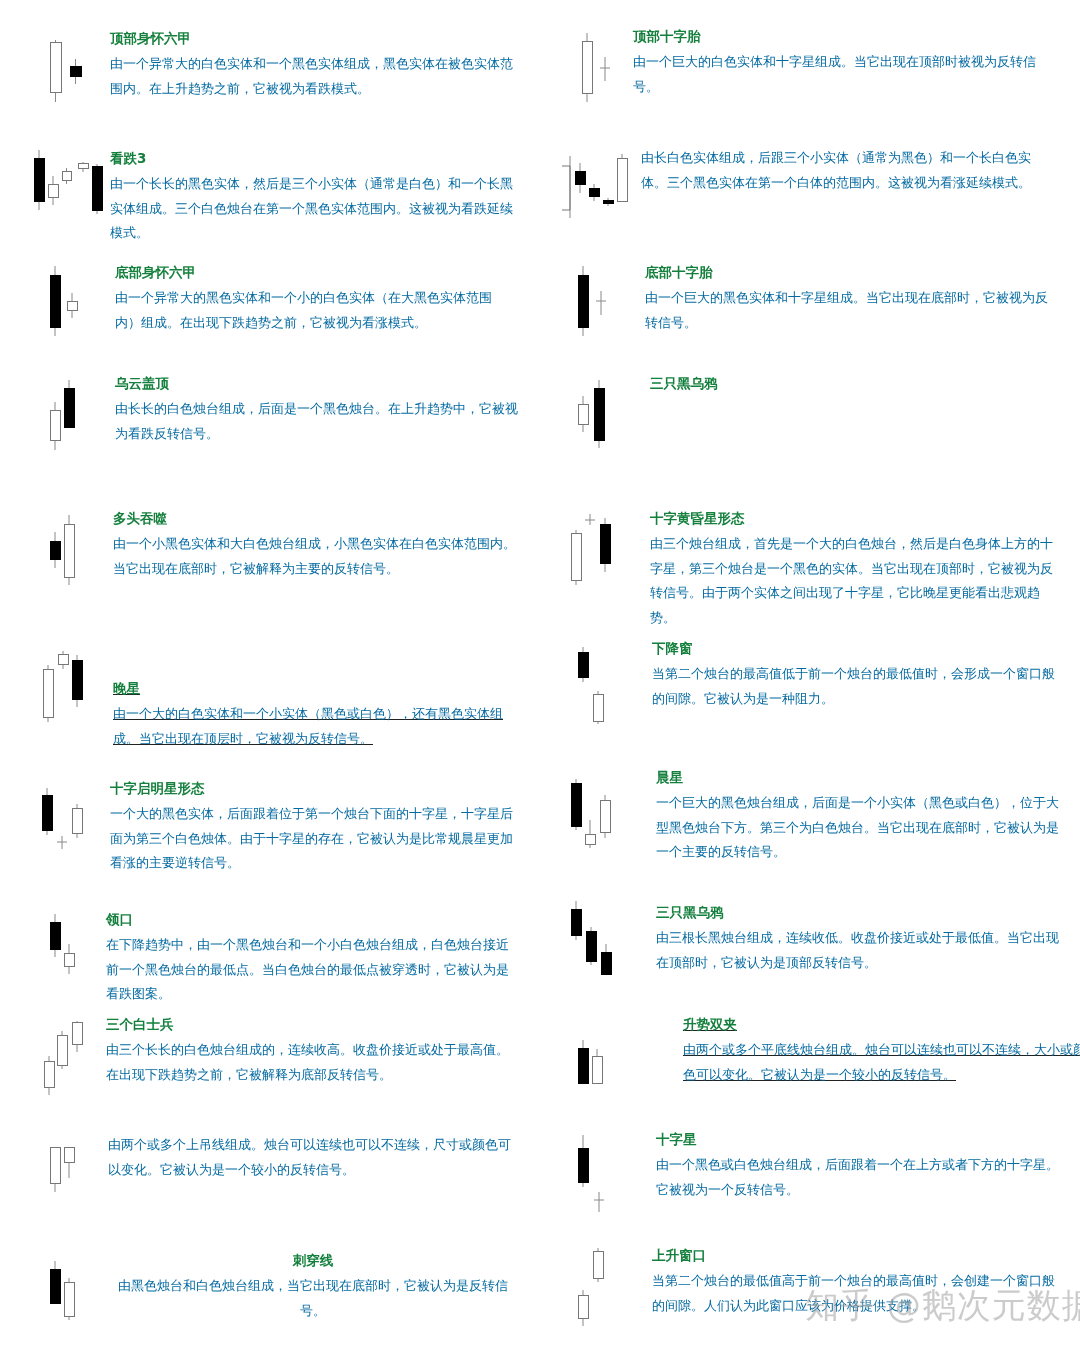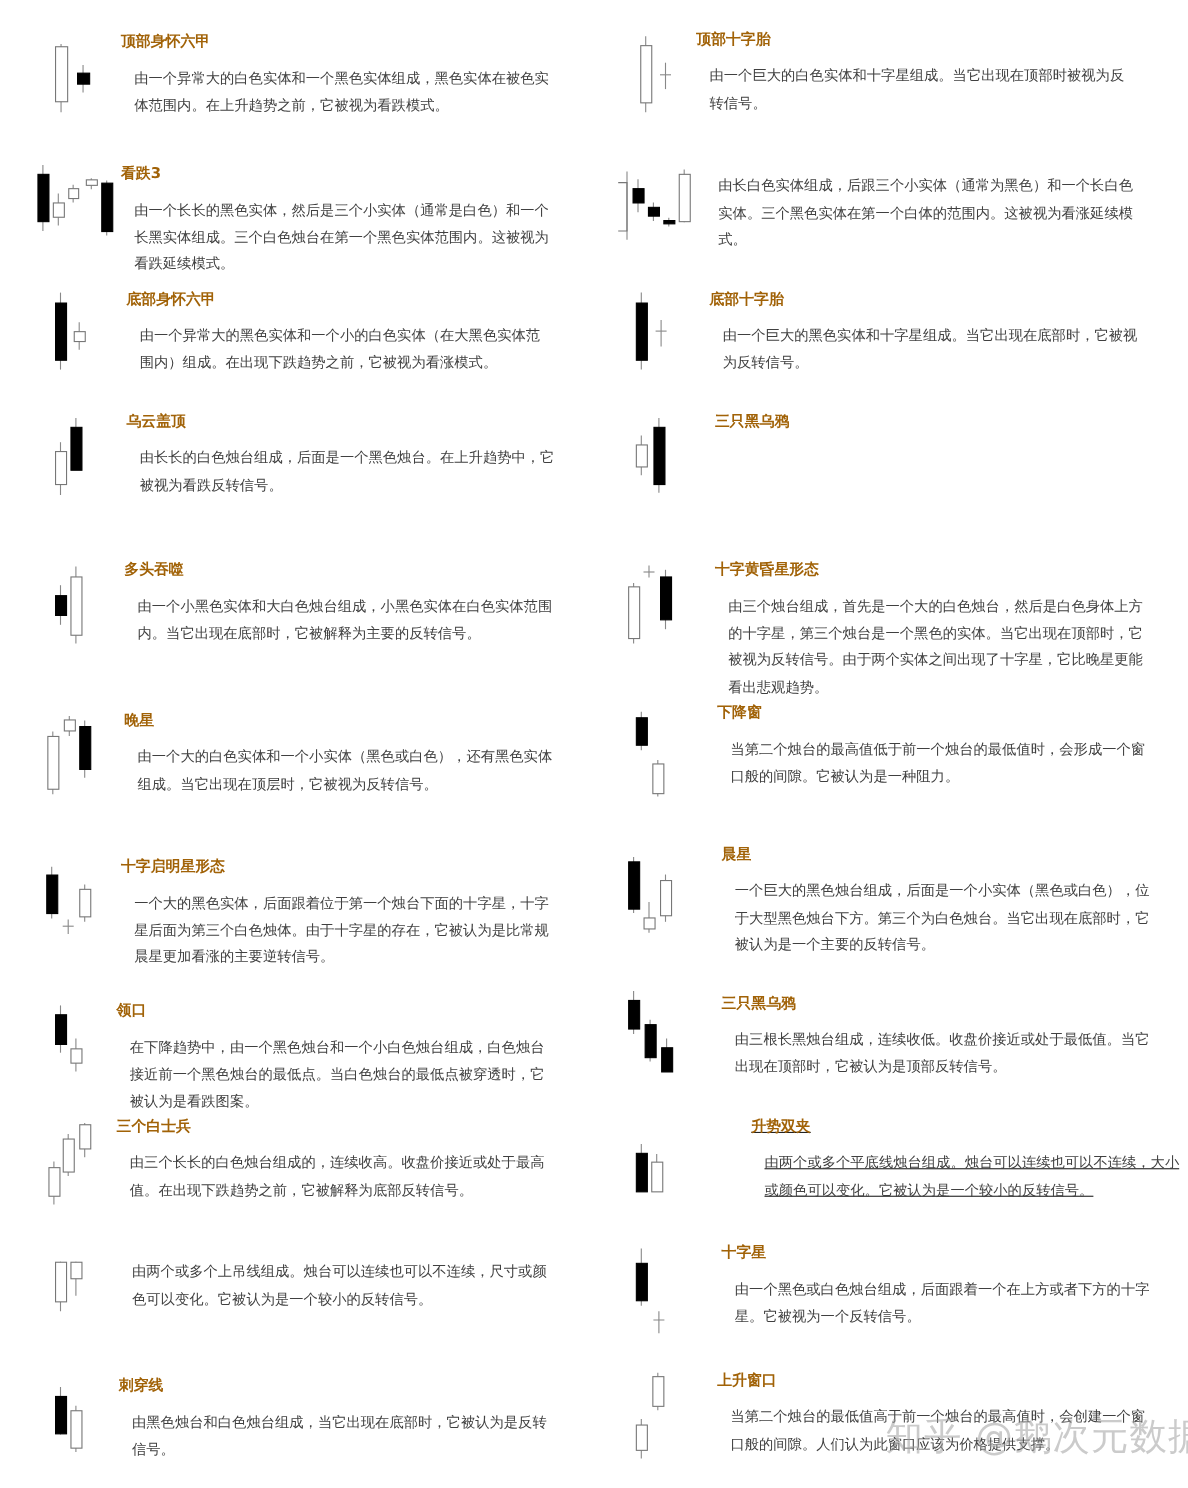--- a/index.html
+++ b/index.html
@@ -2,22 +2,22 @@
 <html><head>
 <meta charset="utf-8">
 <style>
   html, body { margin:0; padding:0; background:#ffffff; }
   body { width:1080px; height:1353px; position:relative; overflow:hidden;
          font-family:"DejaVu Sans","Liberation Sans",sans-serif; color:#222; }
   .entry { position:absolute; }
   .icon { position:absolute; }
   .icon svg { display:block; overflow:visible; }
   .txt { position:absolute; }
-  .title { font-weight:bold; font-size:13.5px; line-height:20px; color:#a16207; margin:0 0 4px 0; }
-  .desc { font-size:13px; line-height:24.5px; color:#404040; margin:12px; }
+  .title { font-weight:bold; font-size:13.5px; line-height:20px; color:#15803d; margin:0 0 4px 0; }
+  .desc { font-size:13px; line-height:24.5px; color:#0369a1; margin:0; }
   .watermark { position:absolute; left:805px; top:1283px; font-size:34px; color:rgba(160,160,160,0.55);
                letter-spacing:1px; white-space:nowrap; font-family:"DejaVu Sans",sans-serif; }
 </style>
 </head>
 <body>
 
 <div id="root">
     <div class="entry">
       <div class="icon" style="left: 20px; top: 0px;">
         <svg width="90" height="1353">
@@ -234,21 +234,21 @@
           <g>
             <line x1="43" x2="43" y1="651" y2="669" stroke="#888888" stroke-width="1"></line>
             <rect x="38.5" y="654.5" width="10" height="10" fill="#ffffff" stroke="#777777" stroke-width="1"></rect>
           </g>
           <g>
             <line x1="57" x2="57" y1="655" y2="707" stroke="#888888" stroke-width="1"></line>
             <rect x="52.5" y="660.5" width="10" height="39" fill="#000000" stroke="#000" stroke-width="1"></rect>
           </g>
         </svg>
       </div>
-      <div class="txt" style="left: 113px; top: 645px; width: 410px;">
+      <div class="txt" style="left: 113px; top: 678px; width: 410px; text-decoration: underline;">
         <div class="title">晚星</div>
         <div class="desc">由一个大的白色实体和一个小实体（黑色或白色），还有黑色实体组成。当它出现在顶层时，它被视为反转信号。</div>
       </div>
     </div>
     <div class="entry">
       <div class="icon" style="left: 560px; top: 0px;">
         <svg width="90" height="1353">
           <g>
             <line x1="23" x2="23" y1="647" y2="682" stroke="#888888" stroke-width="1"></line>
             <rect x="18.5" y="652.5" width="10" height="25" fill="#000000" stroke="#000" stroke-width="1"></rect>
@@ -429,21 +429,21 @@
           <g>
             <line x1="35" x2="35" y1="1261" y2="1304" stroke="#888888" stroke-width="1"></line>
             <rect x="30.5" y="1269.5" width="10" height="34" fill="#000000" stroke="#000" stroke-width="1"></rect>
           </g>
           <g>
             <line x1="49" x2="49" y1="1278" y2="1320" stroke="#888888" stroke-width="1"></line>
             <rect x="44.5" y="1282.5" width="10" height="34" fill="#ffffff" stroke="#777777" stroke-width="1"></rect>
           </g>
         </svg>
       </div>
-      <div class="txt" style="left: 108px; top: 1250px; width: 410px;">
+      <div class="txt" style="left: 108px; top: 1250px; width: 410px; text-align: center;">
         <div class="title">刺穿线</div>
         <div class="desc">由黑色烛台和白色烛台组成，当它出现在底部时，它被认为是反转信号。</div>
       </div>
     </div>
     <div class="entry">
       <div class="icon" style="left: 560px; top: 0px;">
         <svg width="90" height="1353">
           <g>
             <line x1="38" x2="38" y1="1248" y2="1282" stroke="#888888" stroke-width="1"></line>
             <rect x="33.5" y="1251.5" width="10" height="27" fill="#ffffff" stroke="#777777" stroke-width="1"></rect>

